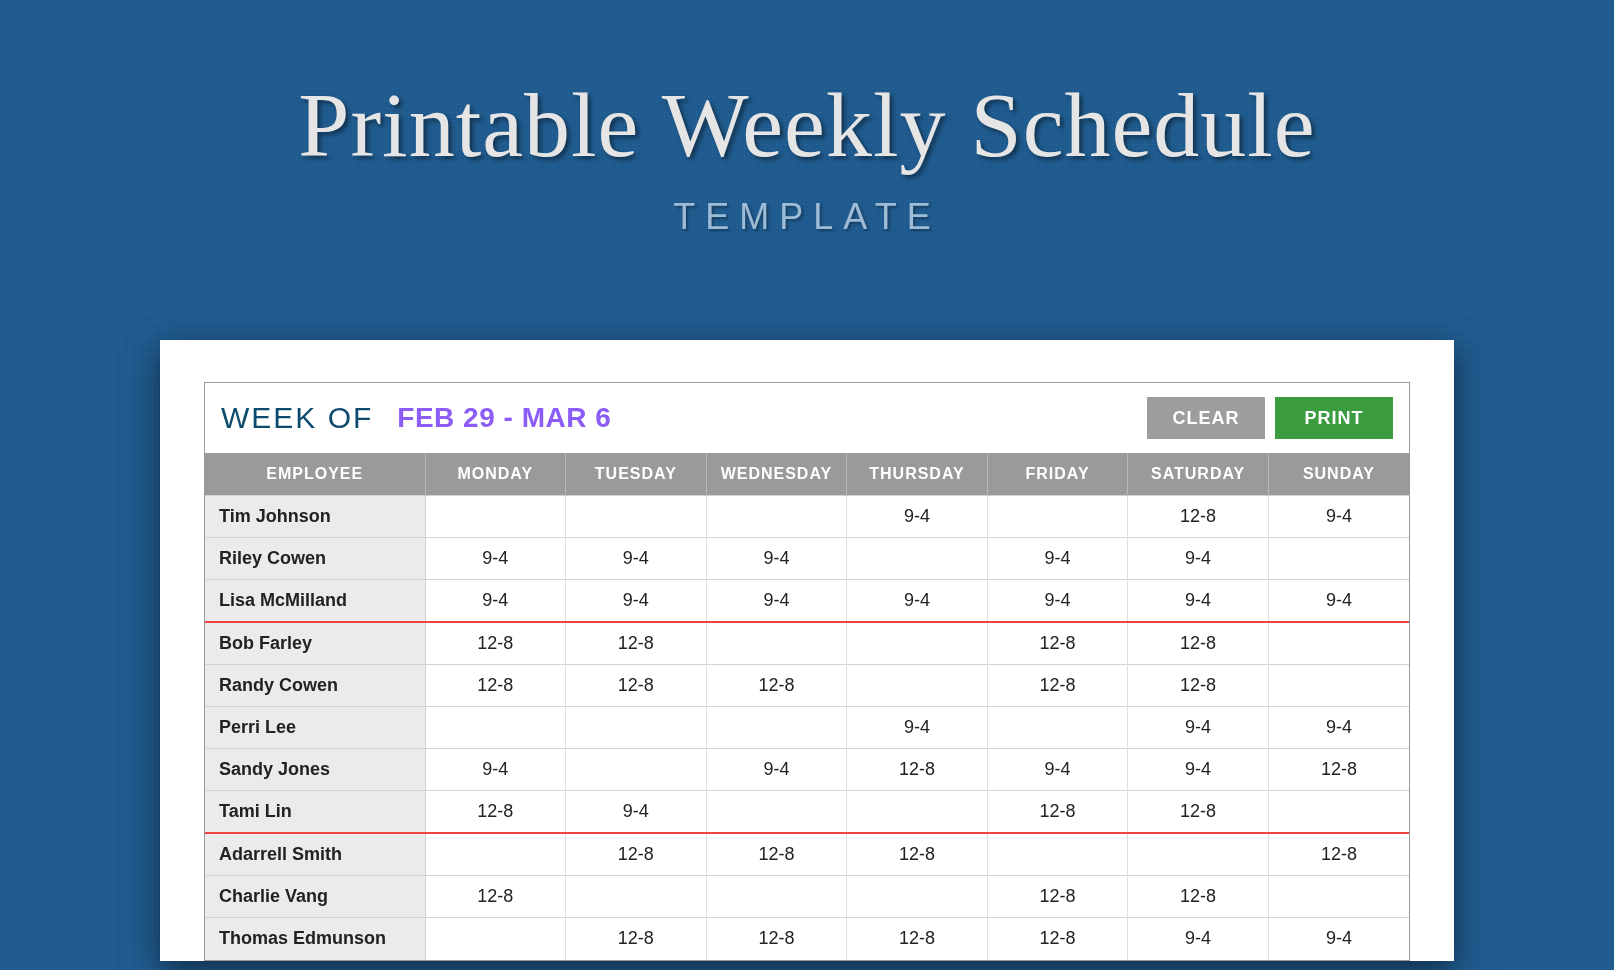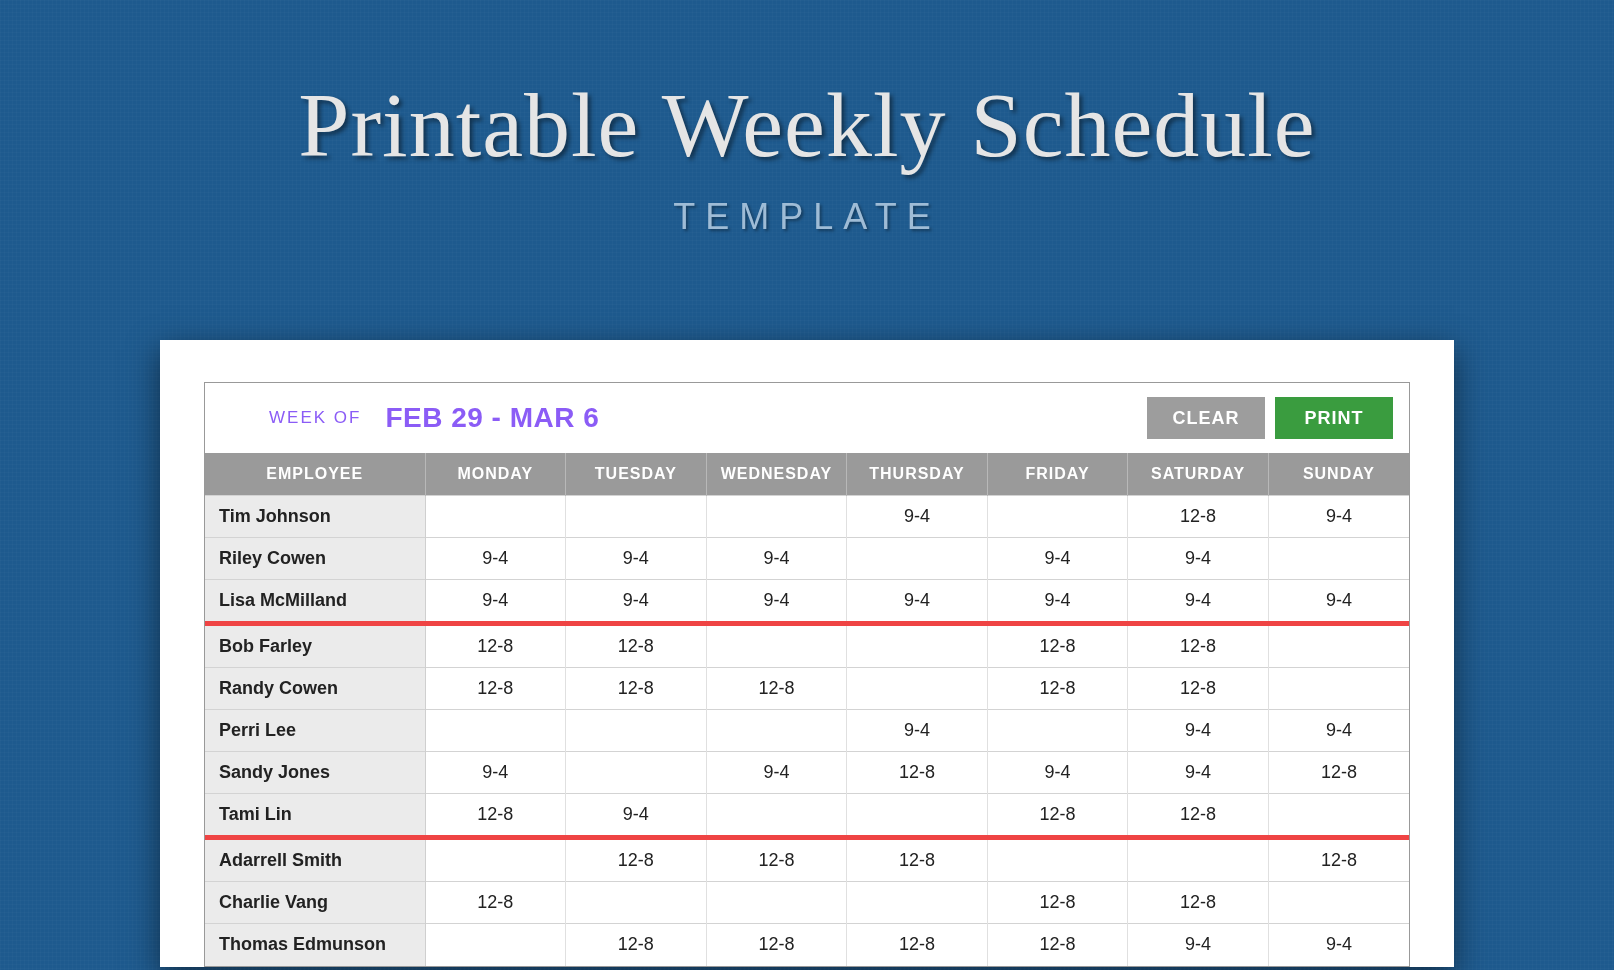--- a/index.html
+++ b/index.html
@@ -47,26 +47,25 @@
   .table-wrap {
     border: 1px solid #999;
   }
   .toolbar {
     display: flex;
     align-items: center;
     padding: 14px 16px;
     gap: 10px;
   }
   .week-of {
-    color: #8b5cf6;
-    font-size: 17px;
+    color: #0c4a6e;
+    font-size: 30px;
     font-weight: 500;
     letter-spacing: 2px;
     margin-right: 14px;
-    margin-left: 48px;
   }
   .date-range {
     color: #8b5cf6;
     font-size: 28px;
     font-weight: 700;
     letter-spacing: 0.5px;
   }
   .spacer { flex: 1; }
   .btn {
     height: 42px;
@@ -111,21 +110,21 @@
   }
   table.schedule tbody td:last-child { border-right: none; }
   table.schedule tbody td.emp {
     text-align: left;
     font-weight: 700;
     background: #ebebeb;
     padding-left: 14px;
     border-right: 1px solid #cfcfcf;
   }
   table.schedule tbody tr.sep td {
-    border-top: 5px solid #ef4444;
+    border-top: 2px solid #ef4444;
   }
 </style>
 </head>
 <body>
 
 <div class="hero-title">Printable Weekly Schedule</div>
 <div class="hero-subtitle">TEMPLATE</div>
 
 <div class="sheet">
   <div class="table-wrap">

